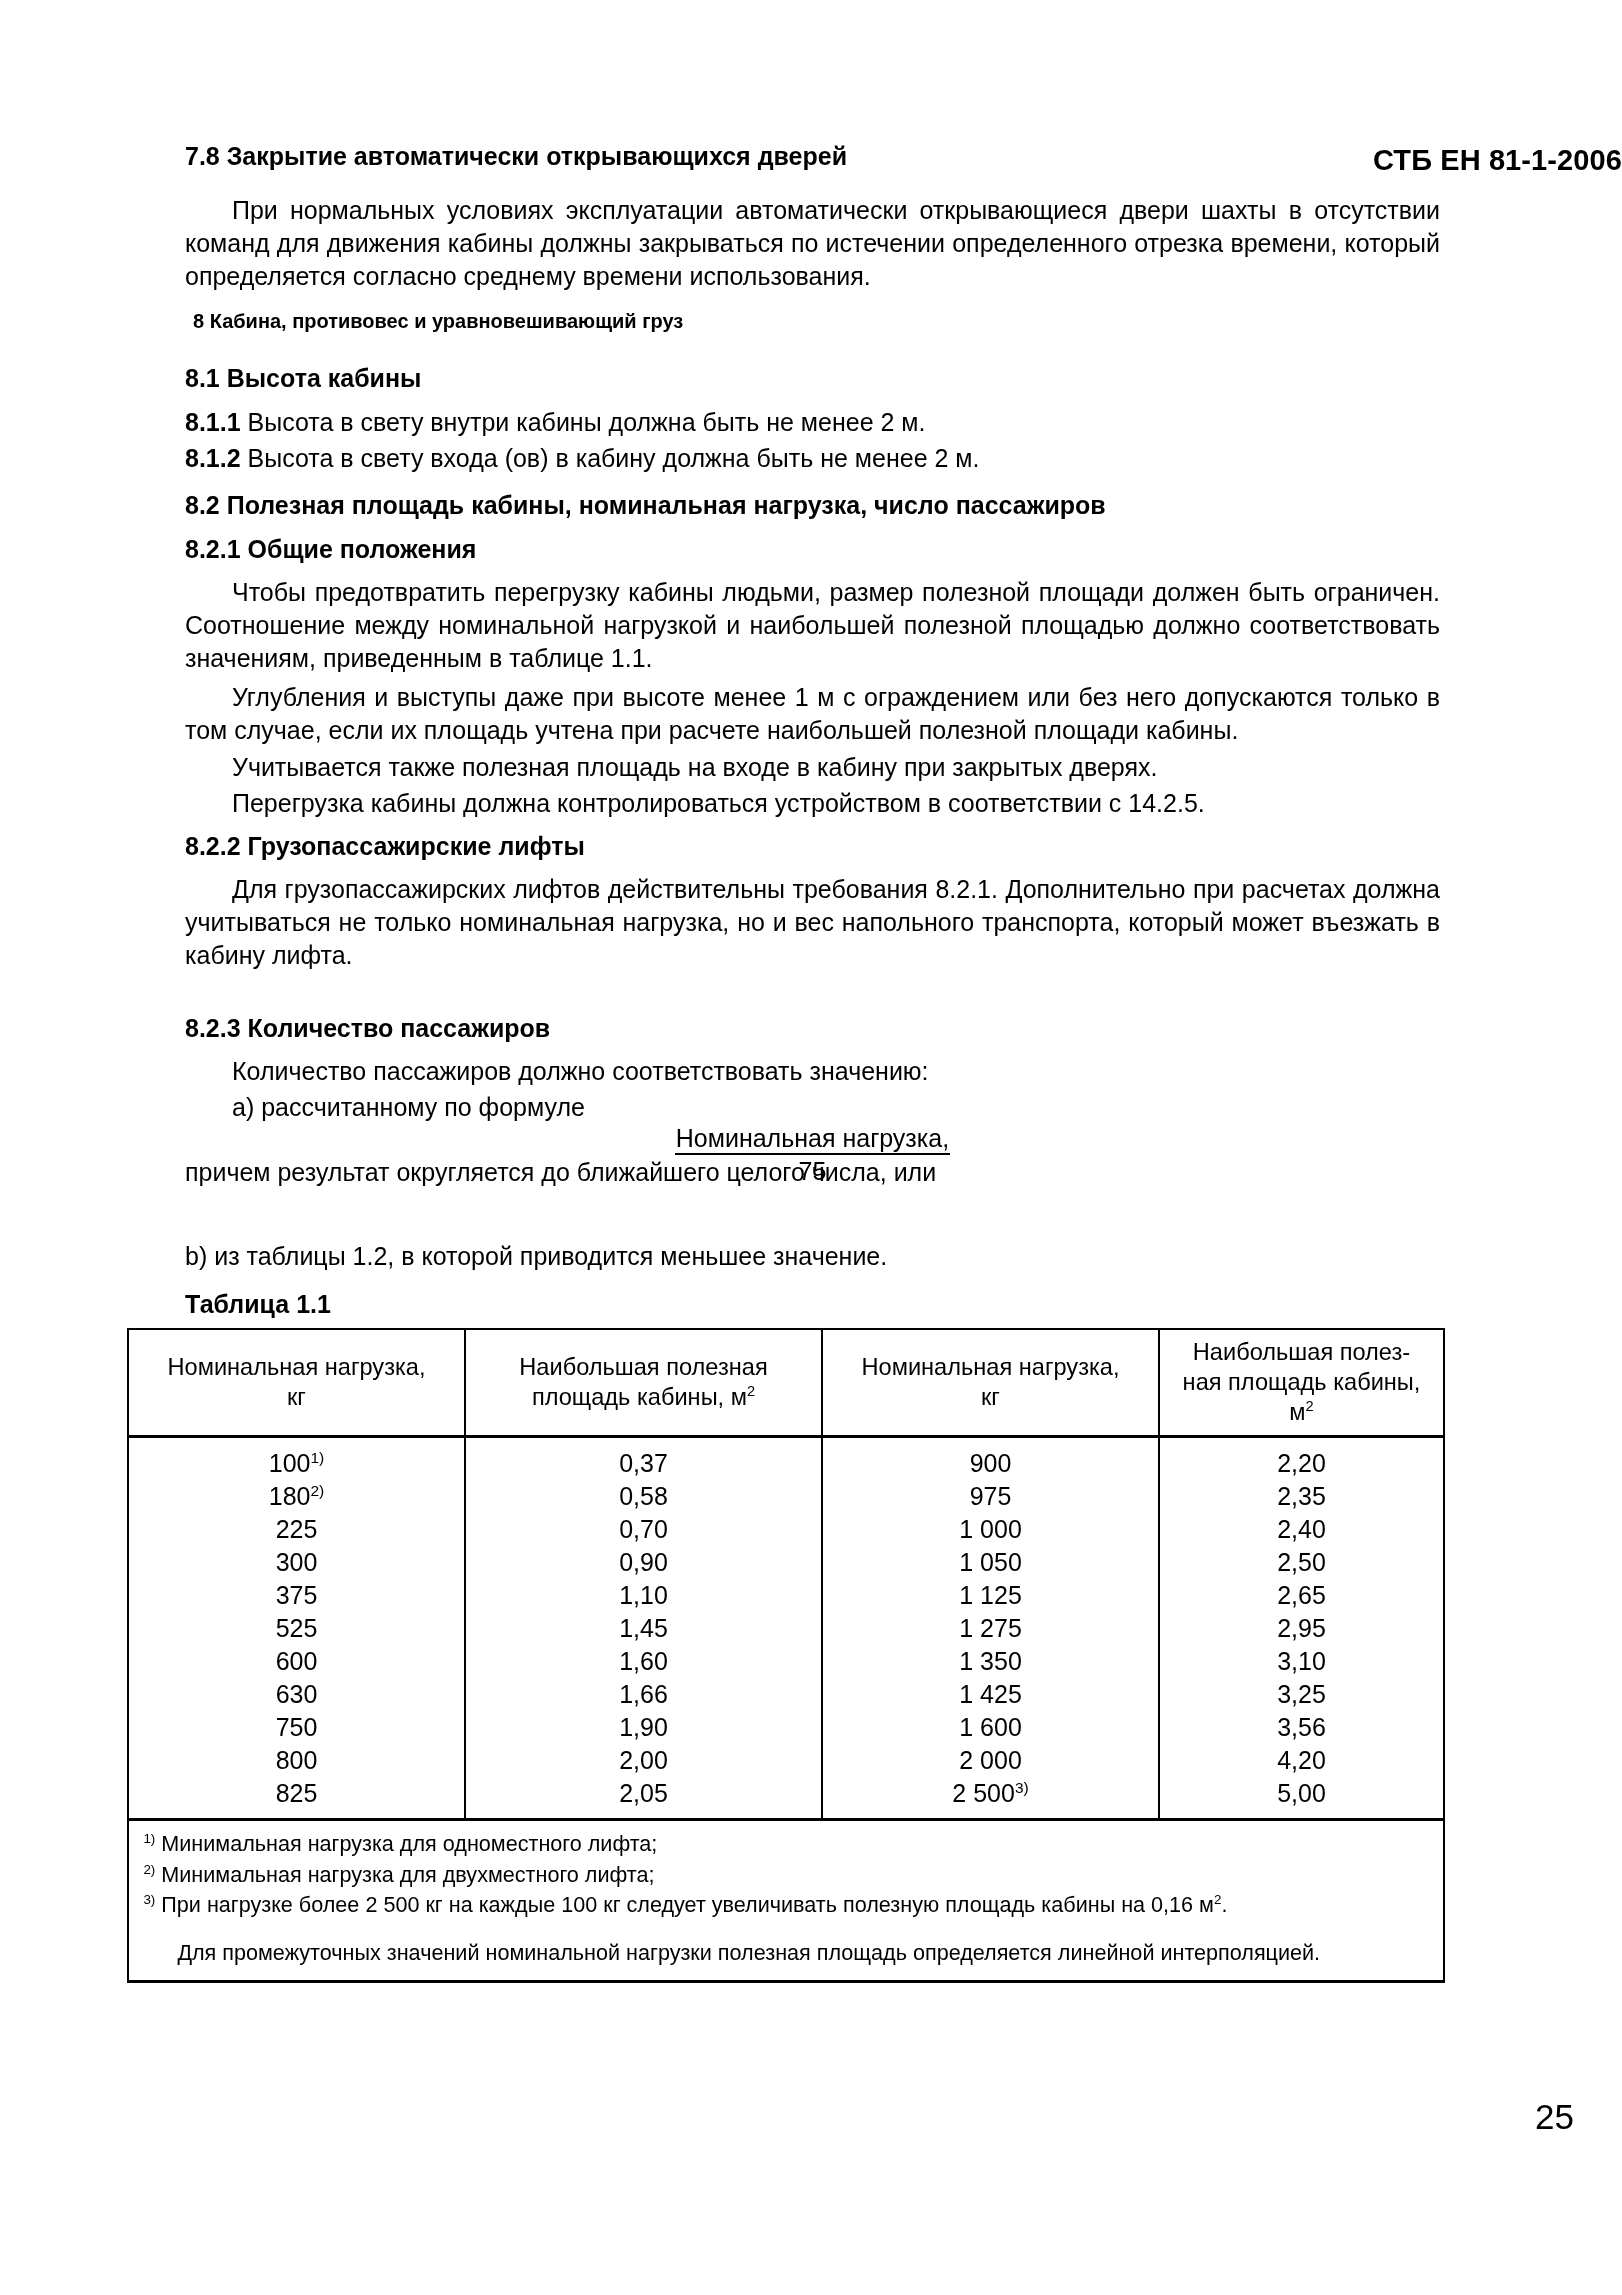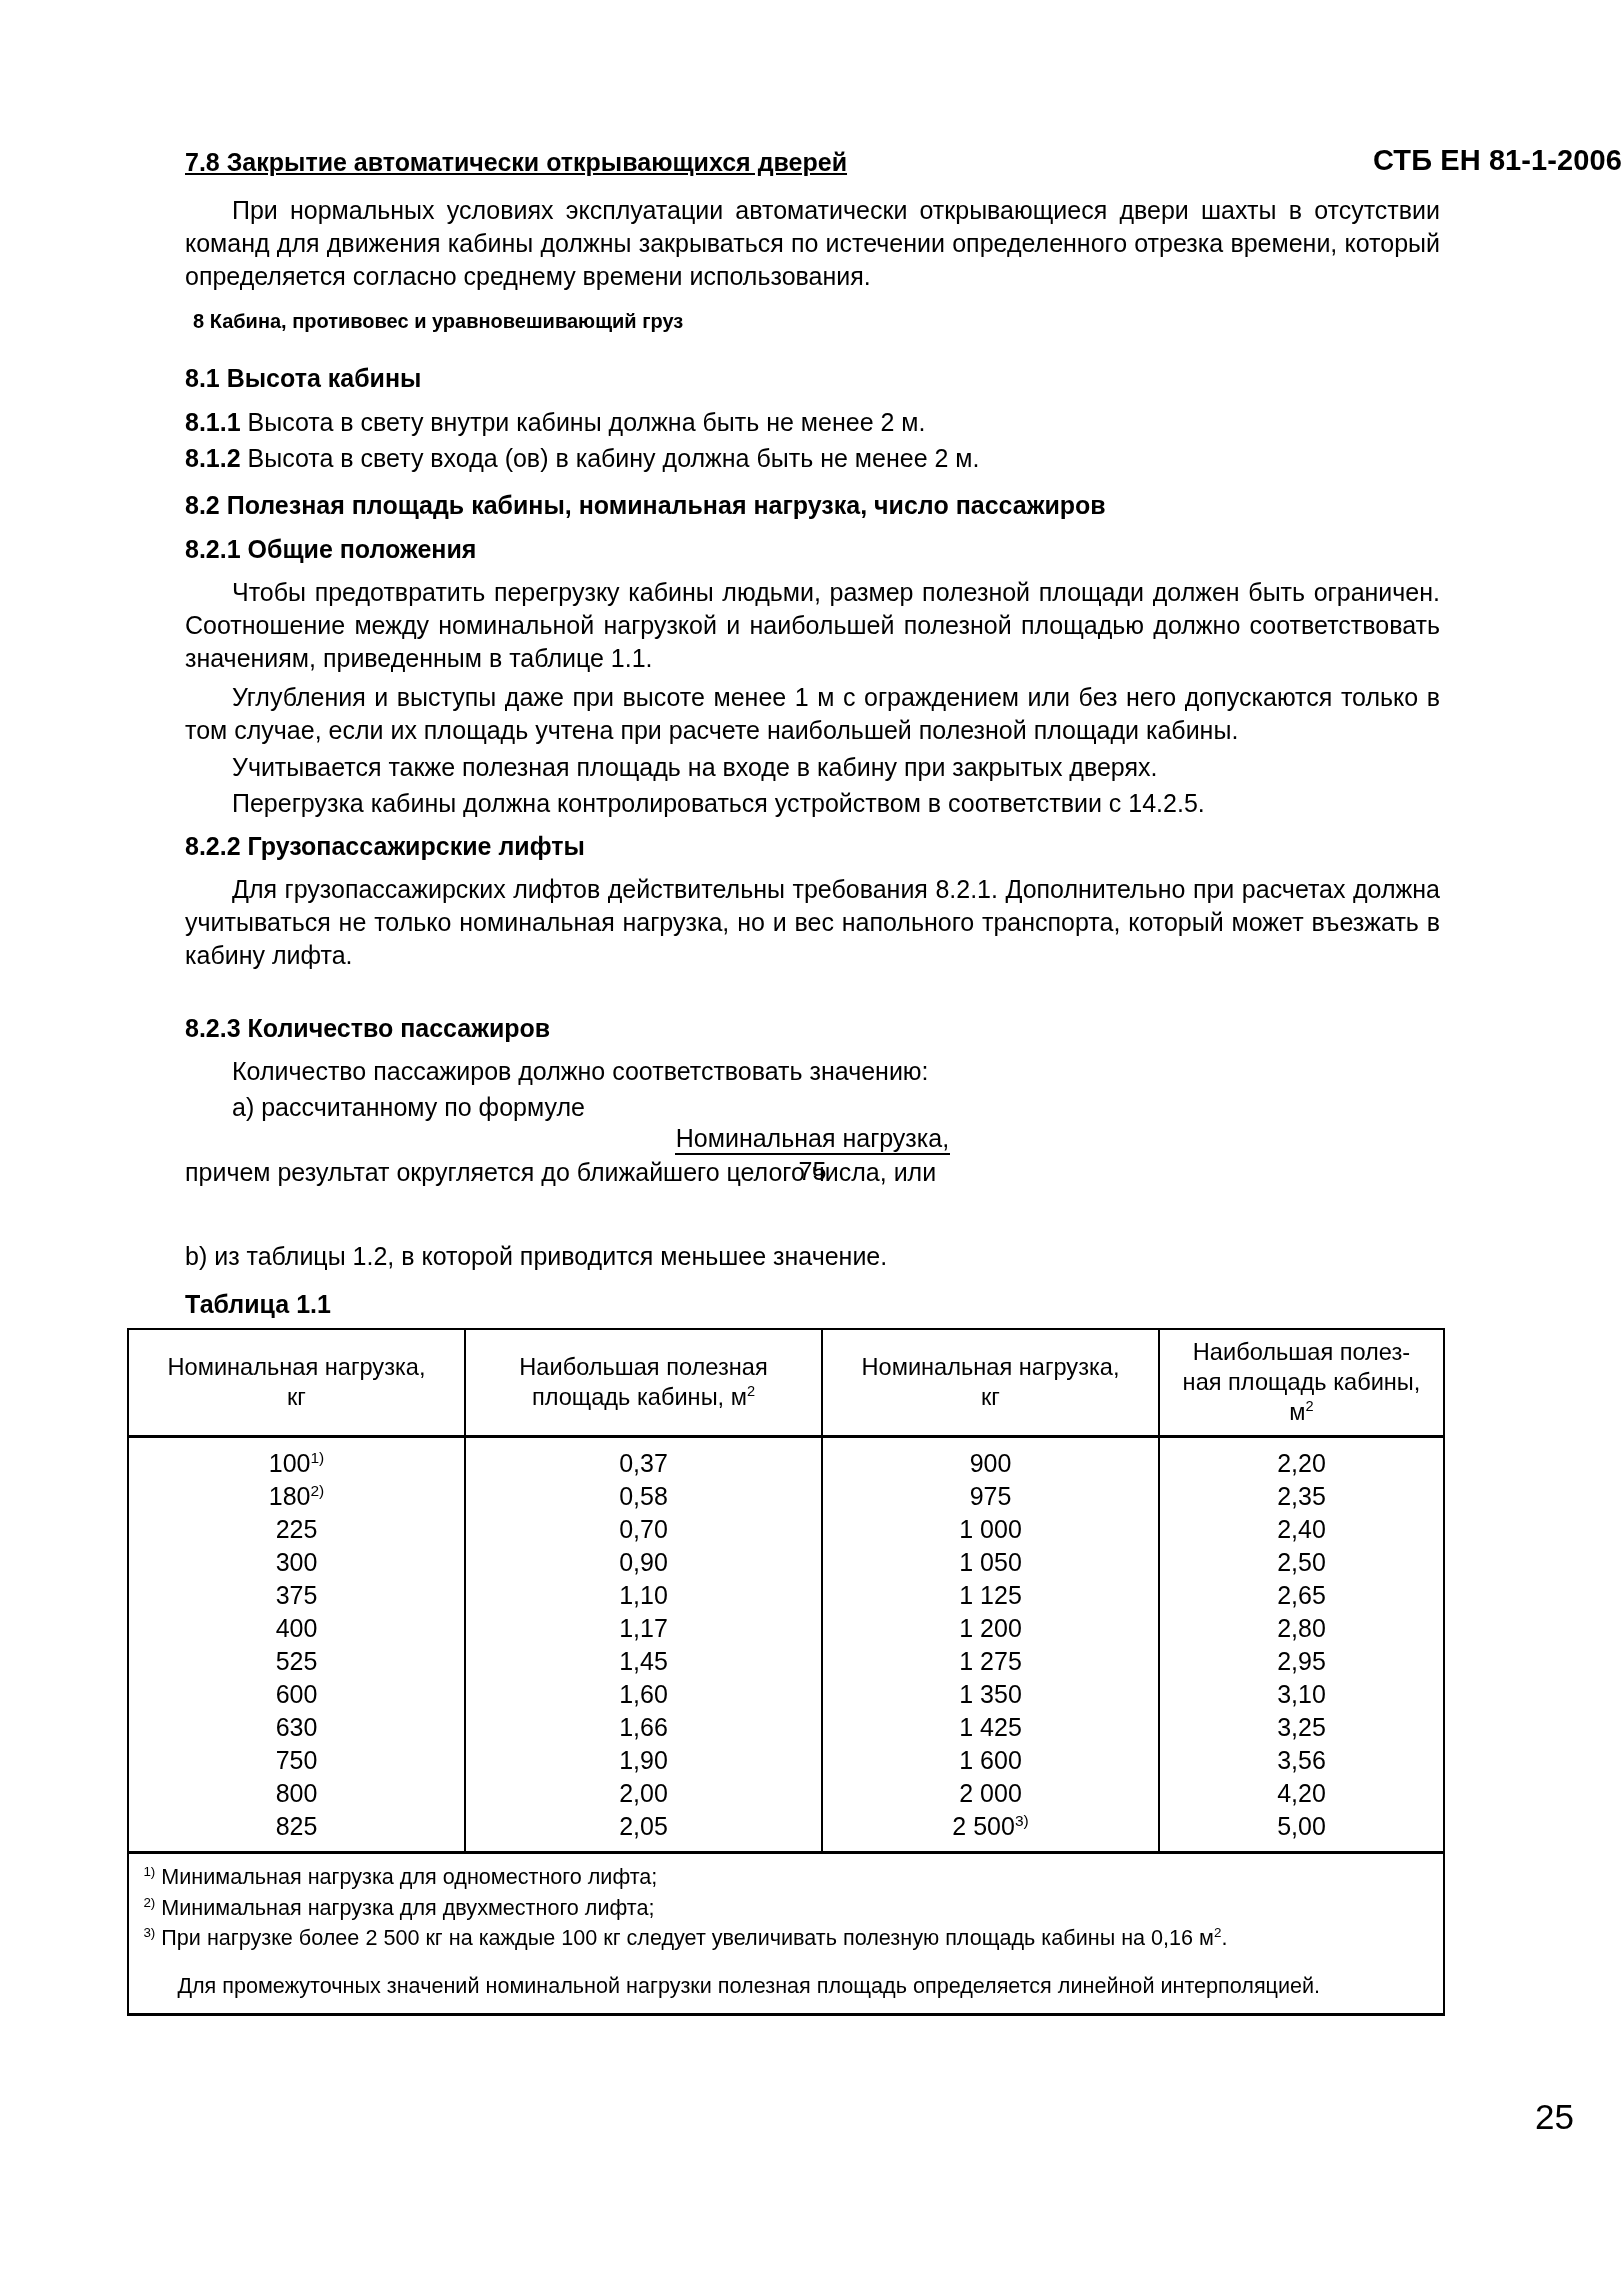--- a/index.html
+++ b/index.html
@@ -174,21 +174,21 @@
 </style>
 </head>
 <body>
 
 <div class="page">
 
   <div class="doc-header">СТБ ЕН 81-1-2006</div>
 
   <div class="content">
 
-    <h3 class="sec blk" style="top:148px;text-decoration:underline;">7.8 Закрытие автоматически открывающихся дверей</h3>
+    <h3 class="sec blk" style="top:142px;">7.8 Закрытие автоматически открывающихся дверей</h3>
 
     <p class="body blk" style="top:194px; width:1255px;">При нормальных условиях эксплуатации автоматически открывающиеся двери шахты в отсутствии команд для движения кабины должны закрываться по истечении определенного отрезка времени, который определяется согласно среднему времени использования.</p>
 
     <h2 class="sec-major blk" style="top:302px;">8 Кабина, противовес и уравновешивающий груз</h2>
 
     <h3 class="sec blk" style="top:364px;">8.1 Высота кабины</h3>
 
     <p class="inline blk" style="top:406px;"><span class="bold-run">8.1.1</span> <span>Высота в свету внутри кабины должна быть не менее 2 м.</span></p>
 
     <p class="inline blk" style="top:442px;"><span class="bold-run">8.1.2</span> <span>Высота в свету входа (ов) в кабину должна быть не менее 2 м.</span></p>
@@ -281,26 +281,20 @@
             <td><span>1 050</span><sup></sup></td>
             <td><span>2,50</span></td>
           </tr>
           <tr>
             <td><span>375</span><sup></sup></td>
             <td><span>1,10</span></td>
             <td><span>1 125</span><sup></sup></td>
             <td><span>2,65</span></td>
           </tr>
           <tr>
-            <td><span>400</span><sup></sup></td>
-            <td><span>1,17</span></td>
-            <td><span>1 200</span><sup></sup></td>
-            <td><span>2,80</span></td>
-          </tr>
-          <tr>
             <td><span>525</span><sup></sup></td>
             <td><span>1,45</span></td>
             <td><span>1 275</span><sup></sup></td>
             <td><span>2,95</span></td>
           </tr>
           <tr>
             <td><span>600</span><sup></sup></td>
             <td><span>1,60</span></td>
             <td><span>1 350</span><sup></sup></td>
             <td><span>3,10</span></td>

